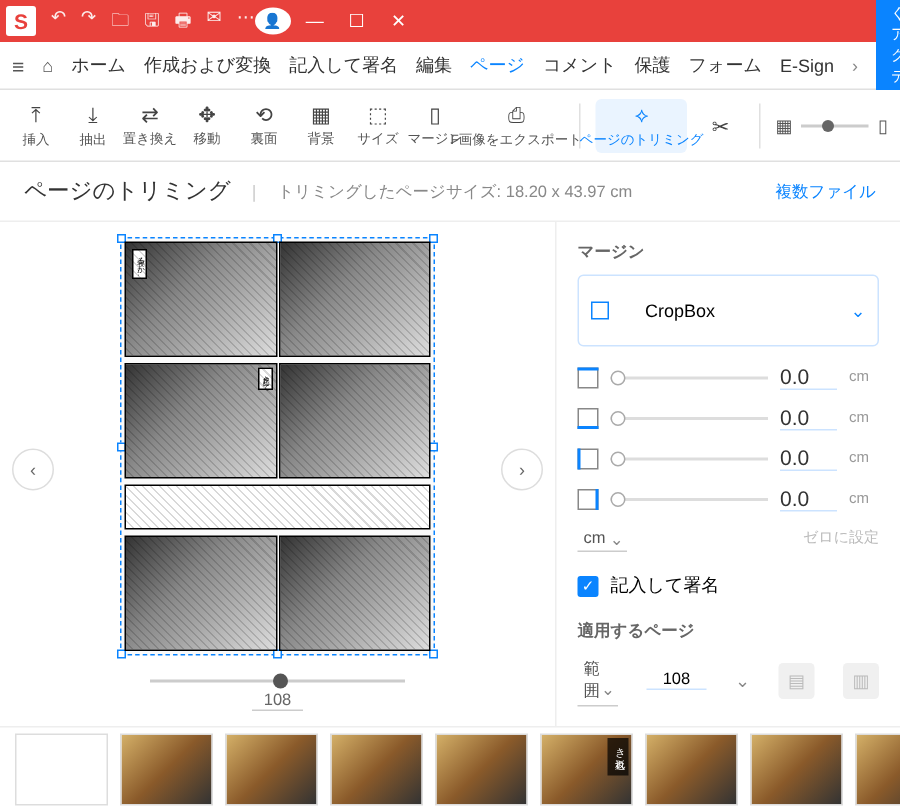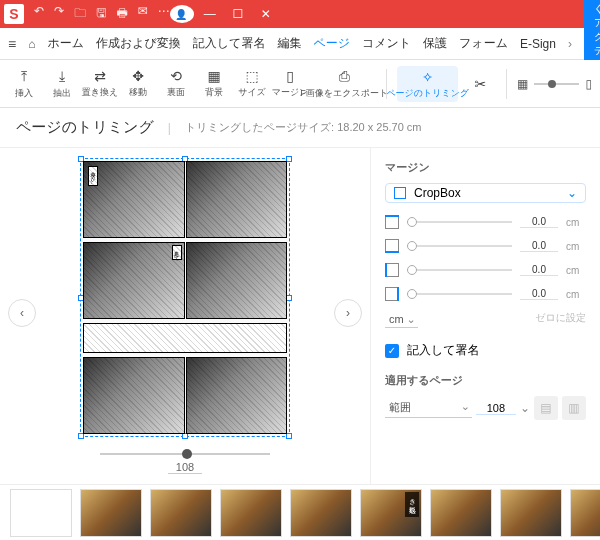--- a/index.html
+++ b/index.html
@@ -45,40 +45,40 @@
 .manga{width:100%;height:100%;display:flex;flex-direction:column}
 .manga-row{flex:1;display:flex;gap:1px;padding:2px}
 .panel{flex:1;background:linear-gradient(135deg,#333 0%,#888 40%,#ddd 100%);border:1px solid #000;position:relative;overflow:hidden}
 .panel::after{content:"";position:absolute;inset:0;background:repeating-linear-gradient(45deg,transparent,transparent 3px,rgba(0,0,0,.15) 3px,rgba(0,0,0,.15) 4px)}
 .bubble{position:absolute;background:#fff;border:1px solid #000;font-size:5px;padding:1px;writing-mode:vertical-rl}
 .page-slider{width:170px;height:2px;background:#ccc;margin-top:16px;position:relative}
 .page-slider::after{content:"";position:absolute;width:10px;height:10px;background:#555;border-radius:50%;top:-4px;left:48%}
 .page-num{margin-top:6px;font-size:11px;color:#666;border-bottom:1px solid #ccc;padding:0 8px}
 .sidebar{width:230px;border-left:1px solid #eee;padding:12px 14px;overflow-y:auto}
 .sidebar h3{font-size:11px;color:#666;margin-bottom:8px}
-.cropbox-sel{border:1px solid #cce3ff;border-radius:4px;padding:2px 8px;display:flex;align-items:center;gap:8px;margin-bottom:12px;cursor:pointer}
+.cropbox-sel{border:1px solid #cce3ff;border-radius:4px;padding:16px 8px;display:flex;align-items:center;gap:24px;margin-bottom:12px;cursor:pointer}
 .cropbox-sel .sq{width:12px;height:12px;border:1.5px solid #0a84ff}
 .cropbox-sel .chev{margin-left:auto;color:#0a84ff}
 .margin-row{display:flex;align-items:center;gap:8px;margin-bottom:10px}
 .margin-row .edge-ico{width:14px;height:14px;border:1.5px solid #888;position:relative}
 .margin-row .edge-ico.top::before{content:"";position:absolute;top:-1px;left:-1px;right:-1px;height:2px;background:#0a84ff}
 .margin-row .edge-ico.bottom::before{content:"";position:absolute;bottom:-1px;left:-1px;right:-1px;height:2px;background:#0a84ff}
 .margin-row .edge-ico.lft::before{content:"";position:absolute;top:-1px;bottom:-1px;left:-1px;width:2px;background:#0a84ff}
 .margin-row .edge-ico.rgt::before{content:"";position:absolute;top:-1px;bottom:-1px;right:-1px;width:2px;background:#0a84ff}
 .mini-slider{flex:1;height:2px;background:#ddd;position:relative}
 .mini-slider::after{content:"";position:absolute;width:8px;height:8px;background:#fff;border:1px solid #aaa;border-radius:50%;top:-4px;left:0}
-.val-input{width:38px;border:none;border-bottom:1px solid #cce3ff;text-align:center;font-size:10px;color:#333;background:transparent}
+.val-input{width:38px;border:none;border-bottom:1px solid #cce3ff;font-size:14px;color:#333;background:transparent}
 .unit{font-size:10px;color:#999;width:20px}
 .unit-row{display:flex;justify-content:space-between;margin:8px 0 14px}
 .unit-sel{border-bottom:1px solid #ccc;padding:2px 14px 2px 4px;font-size:11px;color:#555;cursor:pointer;position:relative}
 .unit-sel::after{content:"⌄";position:absolute;right:2px;color:#888}
 .reset{font-size:10px;color:#bbb;cursor:pointer}
 .checkbox-row{display:flex;align-items:center;gap:8px;margin-bottom:14px}
 .chk{width:14px;height:14px;background:#0a84ff;border-radius:2px;display:flex;align-items:center;justify-content:center;color:#fff;font-size:10px}
-.range-row{display:flex;align-items:center;gap:4px}
+.range-row{display:flex;align-items:center;gap:19px}
 .range-sel{flex:1;border-bottom:1px solid #ccc;padding:2px 4px;font-size:11px;color:#555;position:relative}
 .range-sel::after{content:"⌄";position:absolute;right:2px;color:#888}
 .pg-input{width:40px;border:none;border-bottom:1px solid #cce3ff;text-align:center;font-size:11px}
 .range-btn{width:24px;height:24px;background:#f0f0f0;border-radius:3px;display:flex;align-items:center;justify-content:center;color:#bbb}
 .thumbs{height:56px;background:#fff;border-top:1px solid #eee;display:flex;gap:8px;padding:4px 10px;overflow:hidden}
 .thumb{width:62px;height:48px;border:1px solid #ddd;background:linear-gradient(135deg,#d4b068,#8a5a2a,#333);flex-shrink:0;position:relative}
 .thumb:first-child{background:#fff}
 .thumb-label{position:absolute;top:2px;right:2px;background:rgba(0,0,0,.7);color:#fff;font-size:7px;padding:1px 2px;writing-mode:vertical-rl}
 </style>
 </head>
@@ -170,22 +170,23 @@
     </div>
   <div class="divider"></div>
   <span style="color:#555">▦</span>
   <div class="zoom-slider"></div>
   <span style="color:#555">▯</span>
 </div>
 
 <div class="subheader">
   <h2>ページのトリミング</h2>
   <span style="color:#ccc">|</span>
-  <span class="info">トリミングしたページサイズ: 18.20 x 25.70 cm</span>
+  <span class="info">トリミングしたページサイズ: 18.20 x 43.97 cm</span>
   <div class="subheader-right">
+    <span class="link-btn">複数ファイル</span>
   </div>
 </div>
 
 <div class="main">
   <div class="preview">
     <div class="nav-arrow left">‹</div>
     <div class="nav-arrow right">›</div>
     <div class="page-frame">
       <div class="handle h-tl"></div>
       <div class="handle h-tr"></div>

